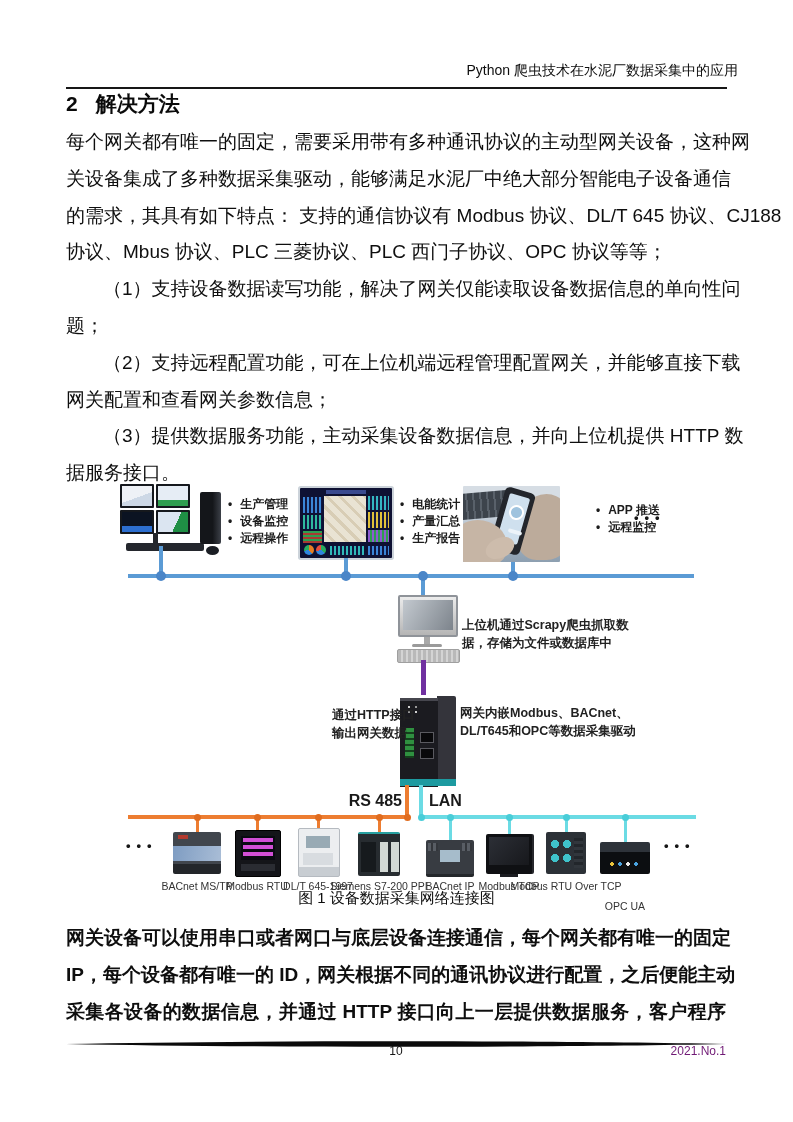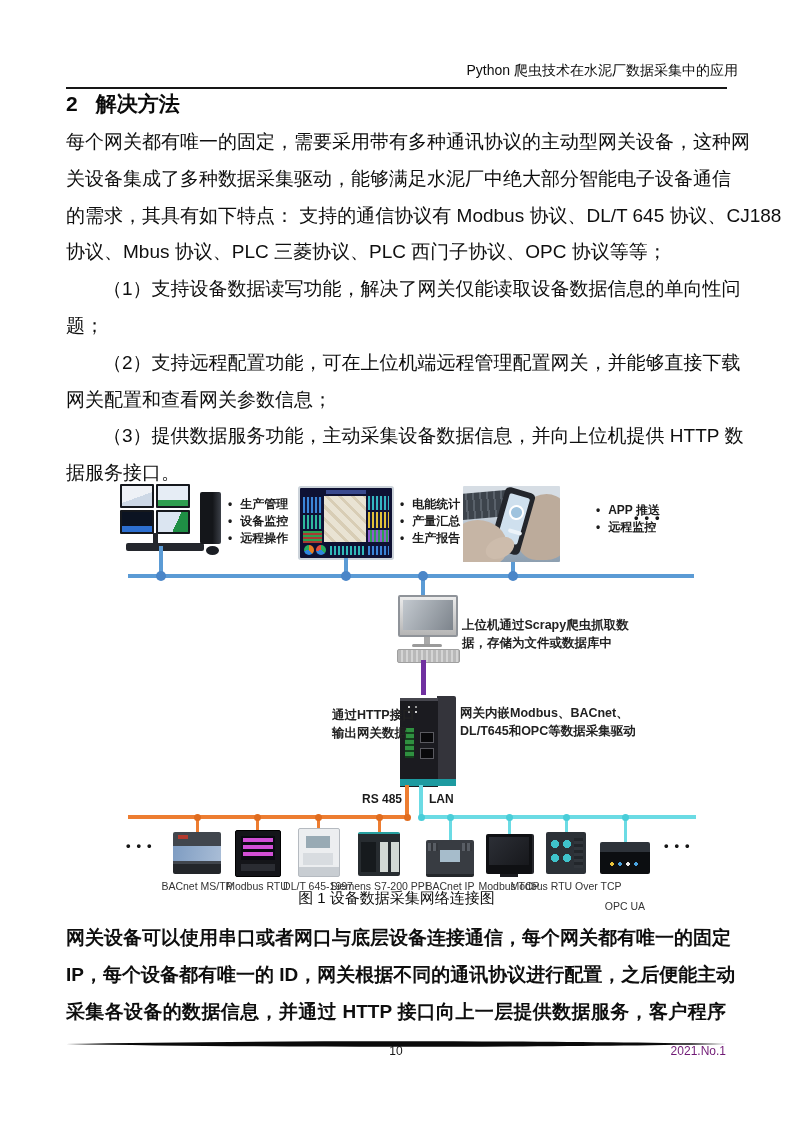--- a/index.html
+++ b/index.html
@@ -30,21 +30,21 @@
   .orange-bg{background:var(--orange,#ED7D31);}
   .cyan-bg{background:var(--cyan,#6BDBE4);}
   .bdot{position:absolute;width:10px;height:10px;border-radius:50%;background:#4a86c8;}
   .jdot{position:absolute;width:7px;height:7px;border-radius:50%;}
 
   .bullets{position:absolute;font-size:12px;font-weight:700;color:#1c1c1c;line-height:17px;white-space:nowrap;}
   .bullet-item::before{content:"•";margin-right:8px;}
   .more{position:absolute;font-size:13px;font-weight:700;letter-spacing:6px;color:#161616;}
 
   .note{position:absolute;font-size:12.5px;font-weight:600;color:#222;line-height:18px;white-space:nowrap;}
-  .bus-label{position:absolute;font-size:12px;font-weight:700;color:#1a1a1a;white-space:nowrap;}
+  .bus-label{position:absolute;font-size:16px;font-weight:700;color:#1a1a1a;white-space:nowrap;}
   .fig-caption{position:absolute;top:409px;left:0;width:100%;text-align:center;font-size:15px;font-weight:500;color:#0d0d0d;}
 
   
   .ws{position:absolute;left:120px;top:4px;width:102px;height:72px;}
   .ws-m{position:absolute;width:34px;height:24px;background:#15181d;border-radius:1px;}
   .ws-m i{position:absolute;left:2px;top:2px;right:2px;bottom:2px;display:block;}
   .s1{background:linear-gradient(160deg,#eef1f6 55%,#cdd8e6 55%),#eef1f6;}
   .s2{background:linear-gradient(#e6edf5 70%,#2f9e4f 70%);}
   .s3{background:linear-gradient(#0b1322 70%,#2d6fd0 70%);}
   .s4{background:linear-gradient(115deg,#dbe5f1 60%,#1f8f45 60%);}

